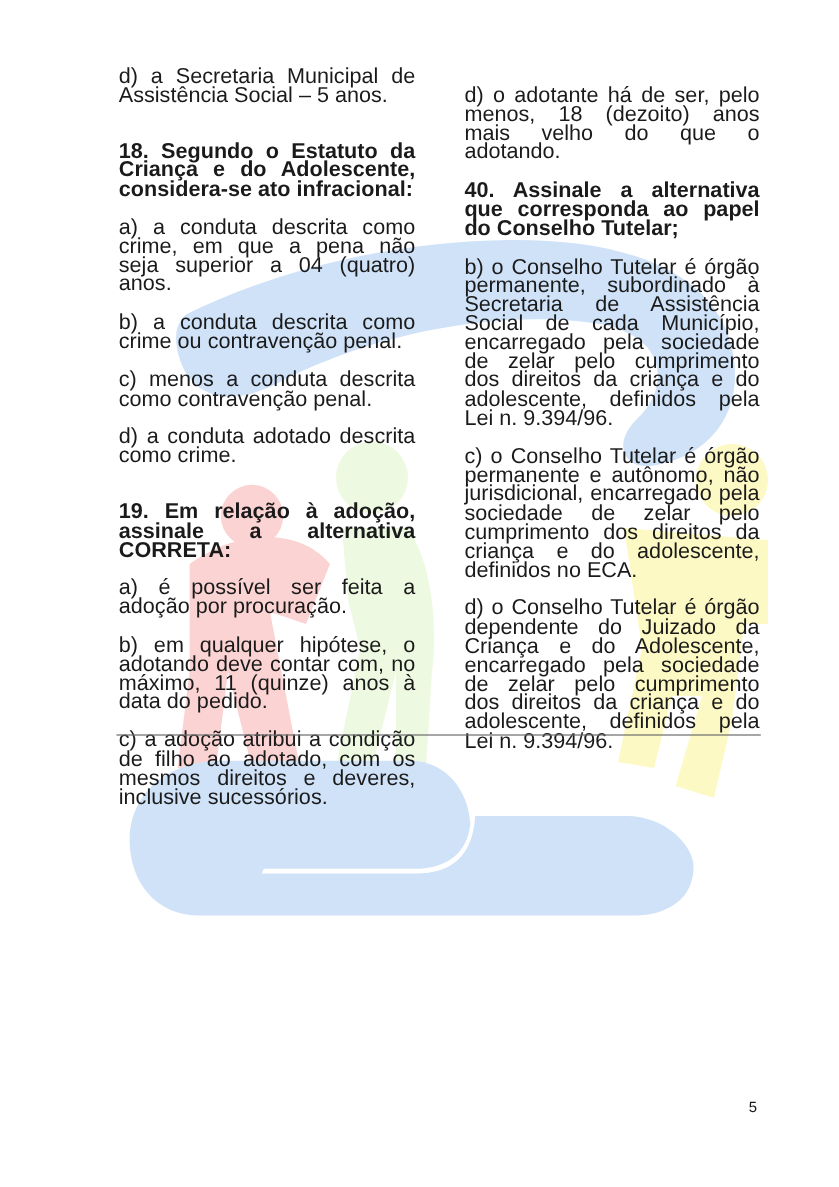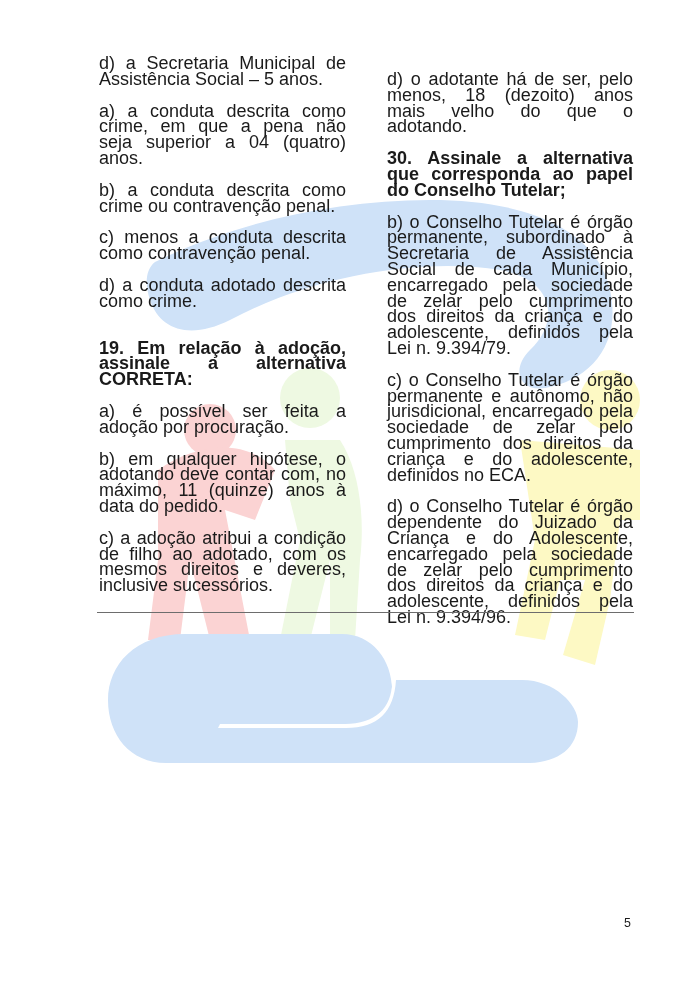--- a/index.html
+++ b/index.html
@@ -35,36 +35,37 @@
   <path d="M520 440 L 640 450 L 640 520 L 620 520 L 610 600 L 595 665 L 563 655 L 585 580 L 560 580 L 545 640 L 515 635 L 535 540 Z" fill="#fdf9c4"></path>
 
   <path d="M185 634 L 342 634 C 372 634, 392 660, 392 690 L 392 682 C 392 708, 375 724, 345 724 L 220 724 L 218 728 L 346 728 C 378 728, 394 712, 396 680 L 522 680 C 555 680, 578 705, 578 722 C 578 748, 558 762, 530 763 L 166 763 C 130 763, 108 735, 108 700 C 108 665, 135 634, 185 634 Z" fill="#cfe2f8"></path>
 </svg>
 
 <div class="page">
 
   <div class="col left">
     <p class="para">d) a Secretaria Municipal de Assistência Social – 5 anos.</p>
 
+    <p class="para q gap-lg">18. Segundo o Estatuto da Criança e do Adolescente, considera-se ato infracional:</p>
     <p class="para">a) a conduta descrita como crime, em que a pena não seja superior a 04 (quatro) anos.</p>
     <p class="para">b) a conduta descrita como crime ou contravenção penal.</p>
     <p class="para">c) menos a conduta descrita como contravenção penal.</p>
     <p class="para">d) a conduta adotado descrita como crime.</p>
 
     <p class="para q gap-lg">19. Em relação à adoção, assinale a alternativa CORRETA:</p>
     <p class="para">a) é possível ser feita a adoção por procuração.</p>
     <p class="para">b) em qualquer hipótese, o adotando deve contar com, no máximo, 11 (quinze) anos à data do pedido.</p>
     <p class="para">c) a adoção atribui a condição de filho ao adotado, com os mesmos direitos e deveres, inclusive sucessórios.</p>
   </div>
 
   <div class="col right">
     <p class="para">d) o adotante há de ser, pelo menos, 18 (dezoito) anos mais velho do que o adotando.</p>
 
-    <p class="para q">30. Assinale a alternativa que corresponda ao papel do Conselho Tutelar;</p>
-    <p class="para">b) o Conselho Tutelar é órgão permanente, subordinado à Secretaria de Assistência Social de cada Município, encarregado pela sociedade de zelar pelo cumprimento dos direitos da criança e do adolescente, definidos pela Lei n. 9.394/79.</p>
+    <p class="para q">40. Assinale a alternativa que corresponda ao papel do Conselho Tutelar;</p>
+    <p class="para">b) o Conselho Tutelar é órgão permanente, subordinado à Secretaria de Assistência Social de cada Município, encarregado pela sociedade de zelar pelo cumprimento dos direitos da criança e do adolescente, definidos pela Lei n. 9.394/96.</p>
     <p class="para">c) o Conselho Tutelar é órgão permanente e autônomo, não jurisdicional, encarregado pela sociedade de zelar pelo cumprimento dos direitos da criança e do adolescente, definidos no ECA.</p>
     <p class="para">d) o Conselho Tutelar é órgão dependente do Juizado da Criança e do Adolescente, encarregado pela sociedade de zelar pelo cumprimento dos direitos da criança e do adolescente, definidos pela Lei n. 9.394/96.</p>
   </div>
 
   <div class="divider"></div>
 
   <div class="page-num">5</div>
 </div>
 
 </body></html>

